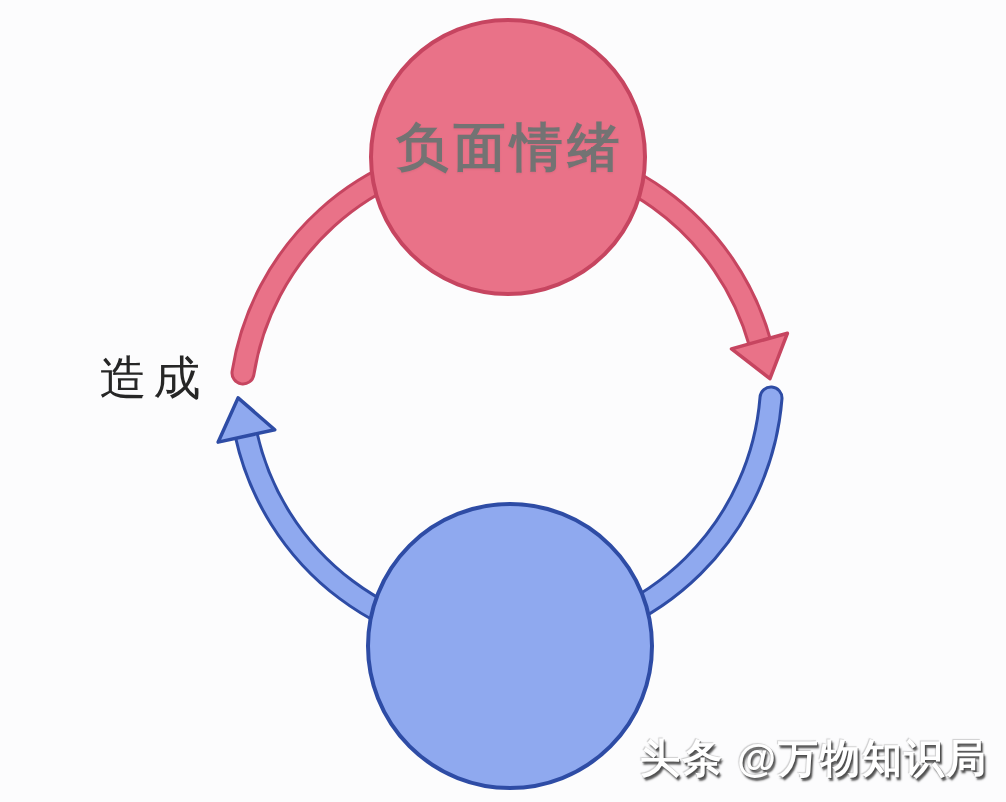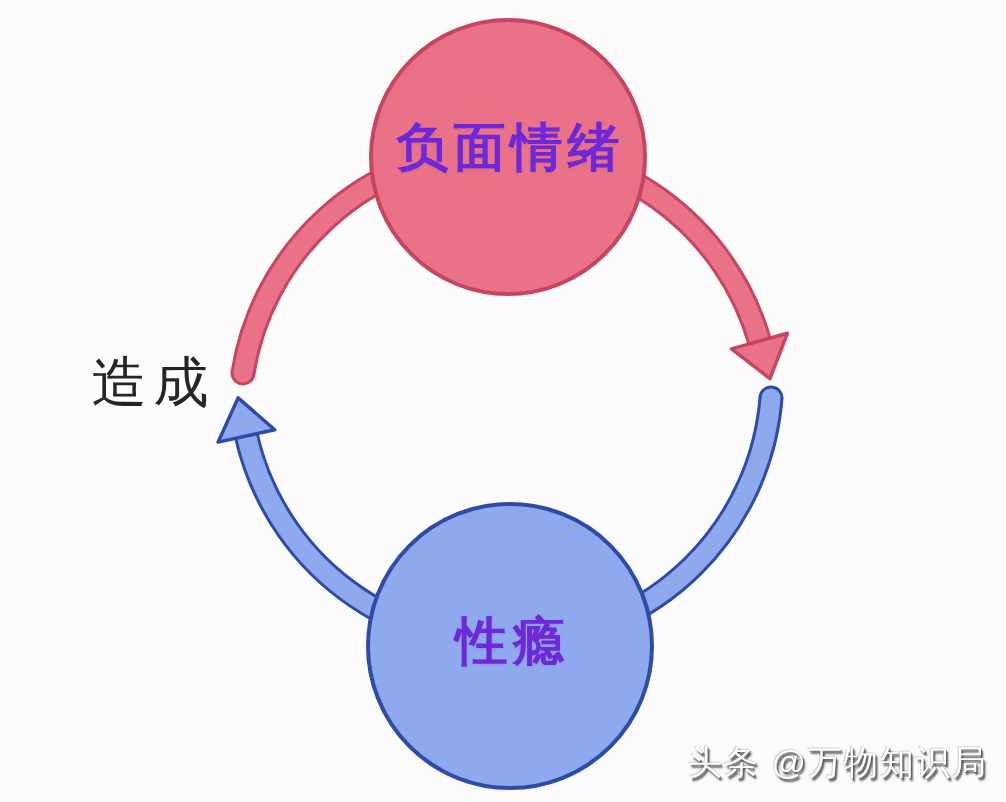--- a/index.html
+++ b/index.html
@@ -18,21 +18,21 @@
   .diagram-svg {
     position: absolute;
     left: 0;
     top: 0;
   }
   .node-label {
     position: absolute;
     display: flex;
     align-items: center;
     justify-content: center;
-    color: #6d28d9;
+    color: #737373;
     font-weight: 600;
     font-size: 52px;
     letter-spacing: 5px;
     text-indent: 5px;
     pointer-events: none;
     text-shadow: 0 1px 2px rgba(150,60,80,0.15);
   }
   .node-label.top {
     left: 371px;
     top: 18px;
@@ -45,40 +45,40 @@
     top: 504px;
     width: 284px;
     height: 284px;
     transform: translateY(-4px);
   }
   .edge-label {
     position: absolute;
     width: 220px;
     text-align: center;
     color: #262626;
-    font-size: 55px;
+    font-size: 47px;
     font-weight: 500;
     letter-spacing: 7px;
     text-indent: 7px;
     line-height: 1.1;
   }
   .edge-label.left {
     left: 40px;
     top: 352px;
   }
   .edge-label.right {
     left: 756px;
     top: 364px;
   }
   .watermark {
     position: absolute;
     right: 18px;
     bottom: 16px;
-    font-size: 34px;
-    font-weight: 400;
+    font-size: 40px;
+    font-weight: 700;
     letter-spacing: 2px;
     color: #ffffff;
     text-shadow: 2px 3px 2px rgba(60,60,60,0.85), -1px -1px 1px rgba(150,150,150,0.45), 1px 1px 0 rgba(90,90,90,0.6);
   }
 </style>
 </head>
 <body>
 
 <div class="canvas">
 
@@ -96,19 +96,18 @@
     <path d="M 243 373 A 265 265 0 0 1 760 343" fill="none" stroke-width="19" stroke-linecap="round" stroke="#e97288" marker-end="url(#arrowhead-red)"></path>
 
     <path d="M 771 398 A 266 266 0 0 1 246 434" fill="none" stroke-width="25" stroke-linecap="round" stroke="#2e4ca5"></path>
     <path d="M 771 398 A 266 266 0 0 1 246 434" fill="none" stroke-width="19" stroke-linecap="round" stroke="#8fa9ef" marker-end="url(#arrowhead-blue)"></path>
 
     <circle cx="508" cy="157" r="137" fill="#e97288" stroke="#c64560" stroke-width="4"></circle>
     <circle cx="510" cy="646" r="142" fill="#8fa9ef" stroke="#2e4ca5" stroke-width="4"></circle>
   </svg>
 
   <div class="node-label top">负面情绪</div>
-  <div class="node-label bottom">性瘾</div>
 
   <div class="edge-label left">造成</div>
 
   <div class="watermark">头条 @万物知识局</div>
 
 </div>
 
 </body></html>

